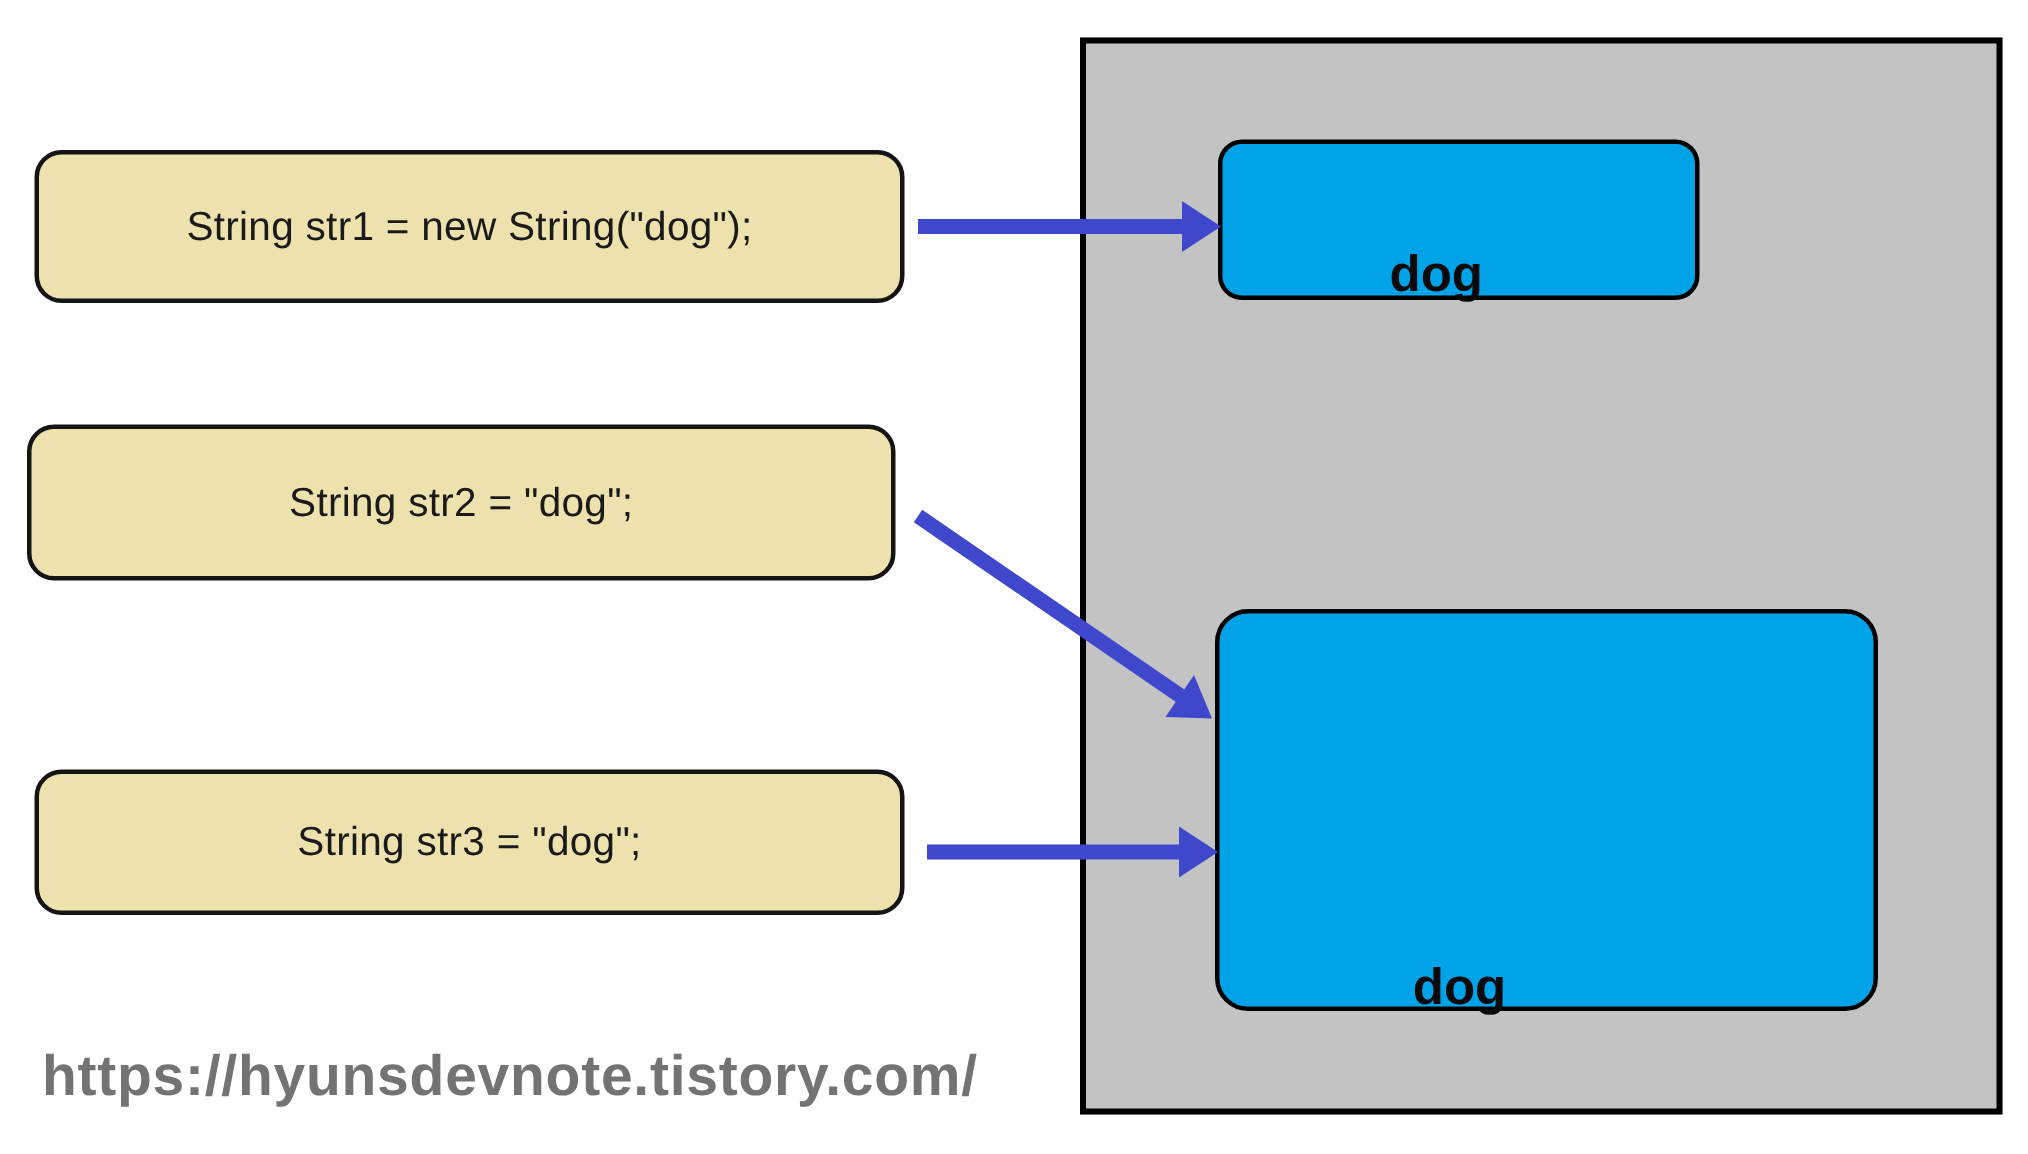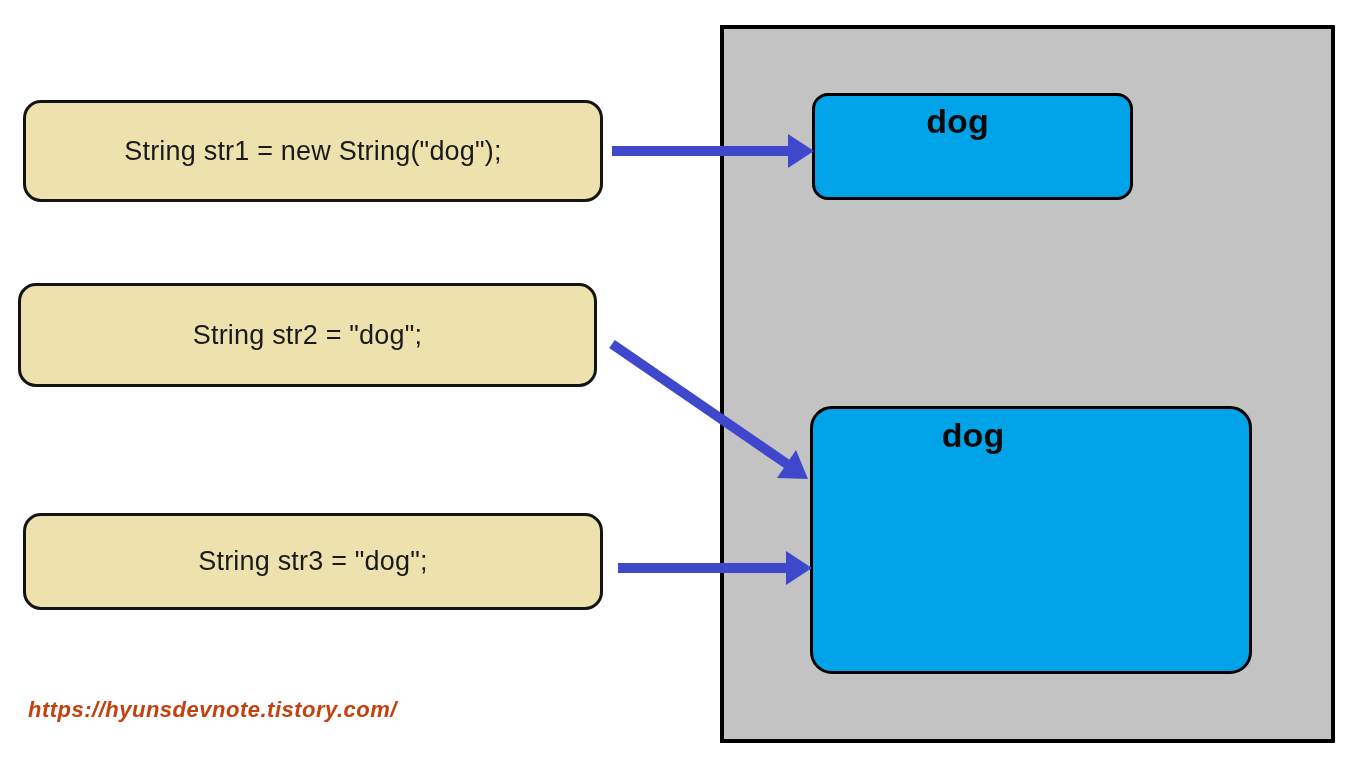--- a/index.html
+++ b/index.html
@@ -43,21 +43,21 @@
   .code-box.b1 { left: 23px; top: 100px; width: 580px; height: 102px; }
   .code-box.b2 { left: 18px; top: 283px; width: 579px; height: 104px; }
   .code-box.b3 { left: 23px; top: 513px; width: 580px; height: 97px; }
   
   .str-obj {
     position: absolute;
     background: #00a2e8;
     border: 3px solid #000000;
     box-sizing: border-box;
     display: flex;
-    align-items: flex-start;
+    align-items: flex-end;
     justify-content: center;
     font-weight: bold;
     color: #0a0a0a;
   }
   .str-obj.small {
     left: 812px; top: 93px; width: 321px; height: 107px;
     border-radius: 16px; font-size: 34px;
   }
   .str-obj.small .obj-label { transform: translate(-15px, 6px); }
   .str-obj.large {
@@ -71,25 +71,24 @@
     left: 0; top: 0;
     width: 1352px;
     height: 769px;
     pointer-events: none;
   }
   
   .footer-url {
     position: absolute;
     left: 28px;
     top: 697px;
-    font-size: 22px;
+    font-size: 38px;
     font-weight: bold;
-    color: #c2410c;
+    color: #737373;
     letter-spacing: 0.5px;
-    font-style: italic;
   }
 </style>
 </head>
 <body>
 
 <div class="canvas">
 
   <div class="heap"></div>
 
   <div class="code-box b1">

